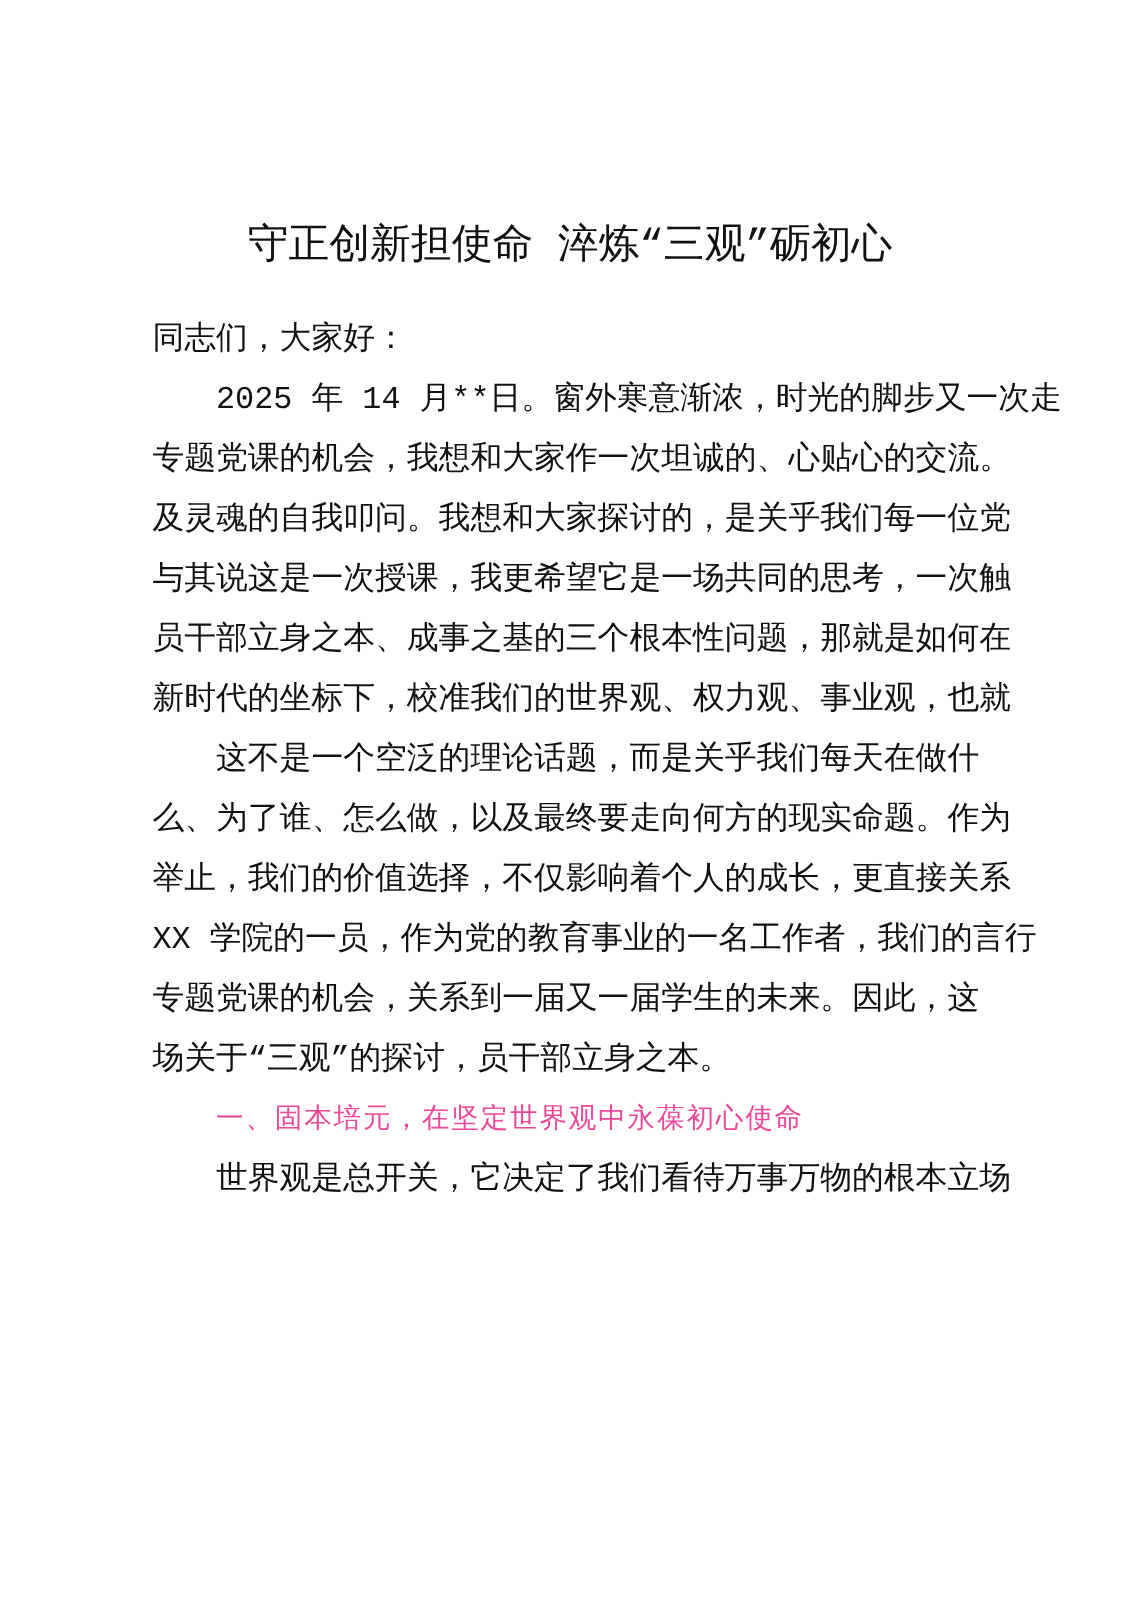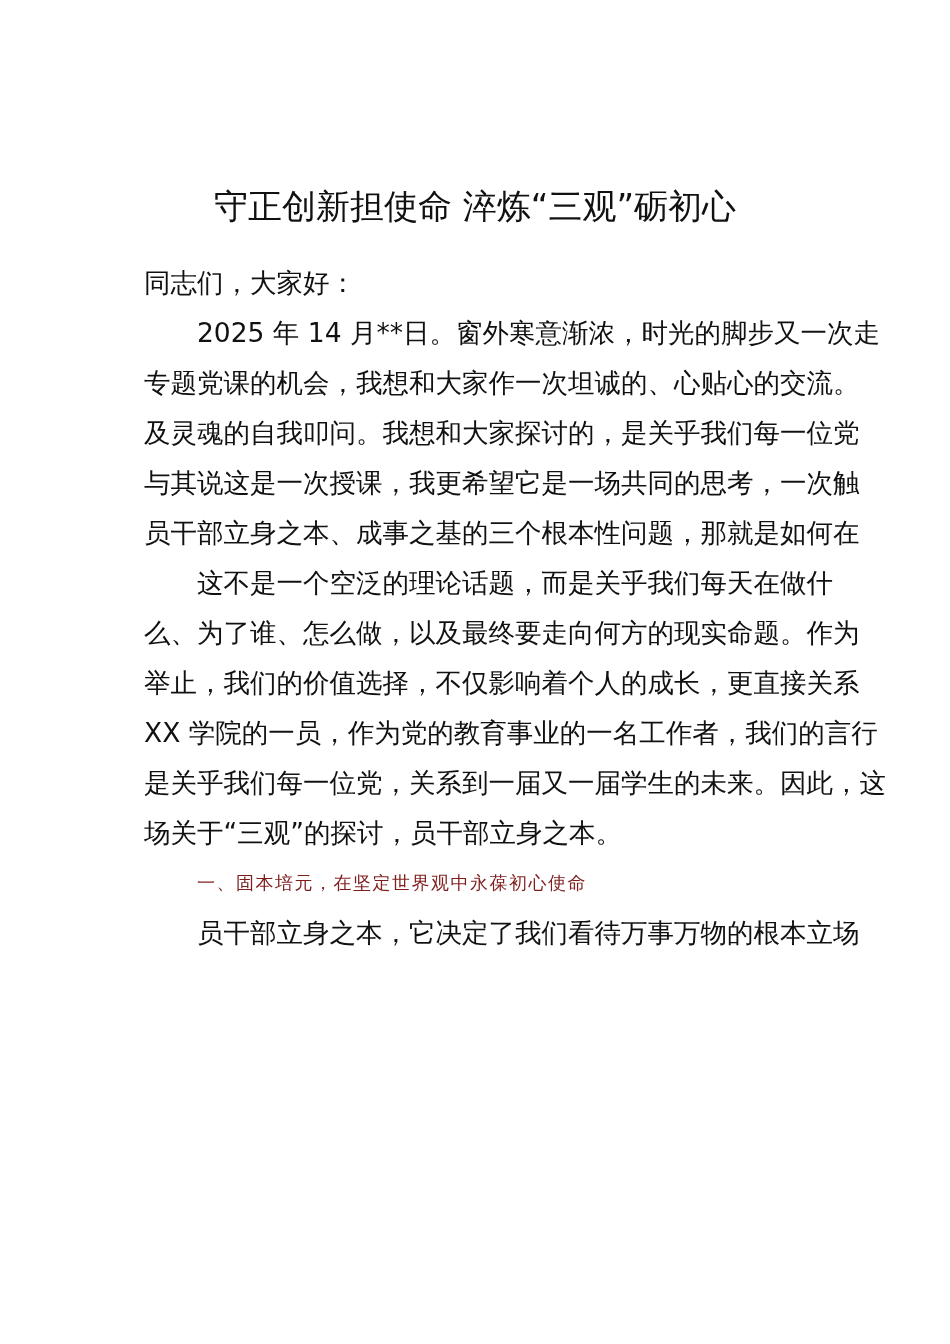--- a/index.html
+++ b/index.html
@@ -1,52 +1,53 @@
 <!DOCTYPE html>
 <html><head>
   <meta charset="utf-8">
   <style>
     html, body { margin: 0; padding: 0; background: #ffffff; }
     body { width: 950px; height: 1344px; overflow: hidden; position: relative;
            font-family: "DejaVu Sans", "Liberation Sans", sans-serif; color: #111111; }
-    .page { position: absolute; left: 0; top: 0; width: 950px; height: 1143px; }
+    .page { position: absolute; left: 0; top: 0; width: 950px; height: 1143px; font-family: Liberation Mono, monospace; }
     .title { position: absolute; left: 0; width: 950px; top: 181px; text-align: center;
              font-size: 34px; line-height: 50px; letter-spacing: 0px; white-space: nowrap; }
-    .body { position: absolute; left: 144px; top: 258px; width: 705px; }
+    .body { position: absolute; left: 127px; top: 258px; width: 705px; }
     .p { font-size: 26.5px; line-height: 50px; margin: 0; text-align: justify; word-break: break-all; }
     .p.indent { text-indent: 53px; }
     .line { display: block; white-space: nowrap; }
-    .heading { font-size: 18px; line-height: 50px; margin: 0; padding-left: 53px;
-               letter-spacing: 1.5px; color: #7f1d1d; white-space: nowrap; }
+    .heading { font-size: 23px; line-height: 50px; margin: 0; padding-left: 53px;
+               letter-spacing: 1.5px; color: #ec4899; white-space: nowrap; }
   </style>
 </head>
 <body>
 
 <div class="page">
   <div class="title">守正创新担使命 淬炼“三观”砺初心</div>
 
   <div class="body">
     <p class="p">同志们，大家好：</p>
 
     <p class="p indent">
       <span class="line">2025 年 14 月**日。窗外寒意渐浓，时光的脚步又一次走</span>
       <span class="line" style="text-indent:0">专题党课的机会，我想和大家作一次坦诚的、心贴心的交流。</span>
       <span class="line" style="text-indent:0">及灵魂的自我叩问。我想和大家探讨的，是关乎我们每一位党</span>
       <span class="line" style="text-indent:0">与其说这是一次授课，我更希望它是一场共同的思考，一次触</span>
       <span class="line" style="text-indent:0">员干部立身之本、成事之基的三个根本性问题，那就是如何在</span>
+      <span class="line" style="text-indent:0">新时代的坐标下，校准我们的世界观、权力观、事业观，也就</span>
     </p>
 
     <p class="p indent">
       <span class="line">这不是一个空泛的理论话题，而是关乎我们每天在做什</span>
       <span class="line" style="text-indent:0">么、为了谁、怎么做，以及最终要走向何方的现实命题。作为</span>
       <span class="line" style="text-indent:0">举止，我们的价值选择，不仅影响着个人的成长，更直接关系</span>
       <span class="line" style="text-indent:0">XX 学院的一员，作为党的教育事业的一名工作者，我们的言行</span>
-      <span class="line" style="text-indent:0">是关乎我们每一位党，关系到一届又一届学生的未来。因此，这</span>
+      <span class="line" style="text-indent:0">专题党课的机会，关系到一届又一届学生的未来。因此，这</span>
       <span class="line" style="text-indent:0">场关于“三观”的探讨，员干部立身之本。</span>
     </p>
 
     <p class="heading">一、固本培元，在坚定世界观中永葆初心使命</p>
 
     <p class="p indent">
-      <span class="line">员干部立身之本，它决定了我们看待万事万物的根本立场</span>
+      <span class="line">世界观是总开关，它决定了我们看待万事万物的根本立场</span>
     </p>
   </div>
 </div>
 
 </body></html>

